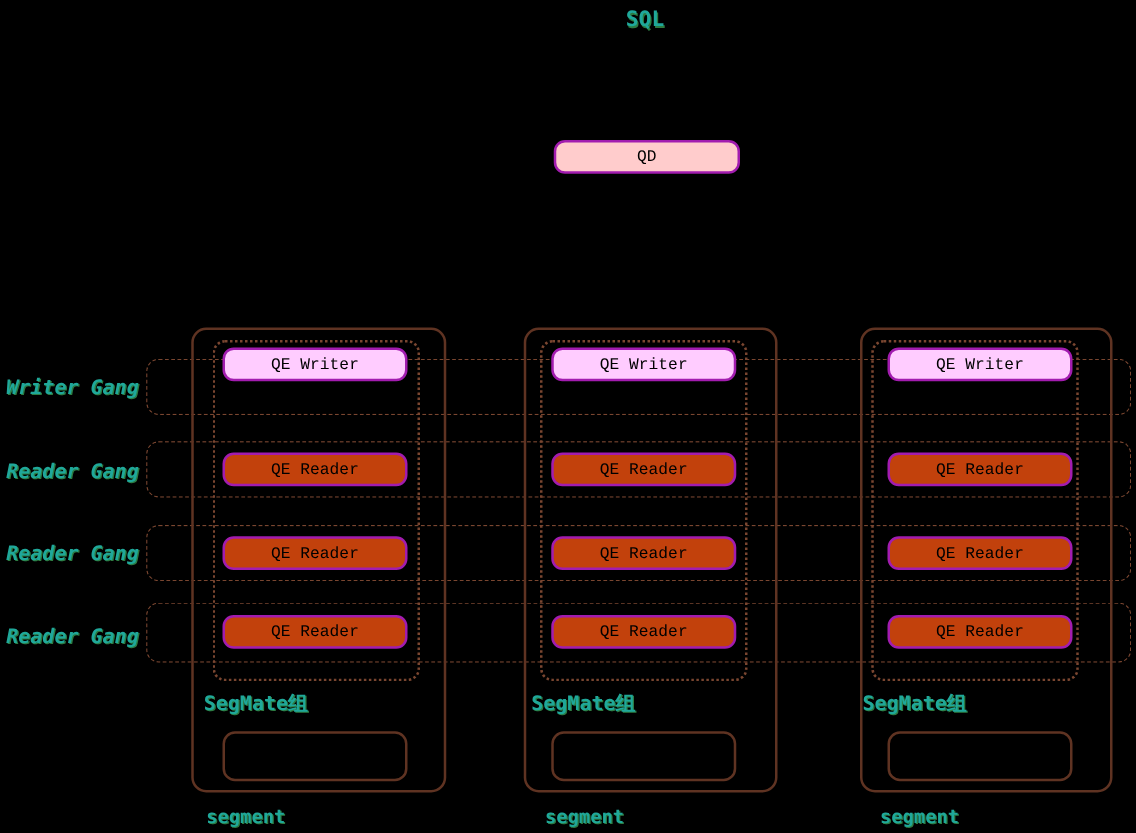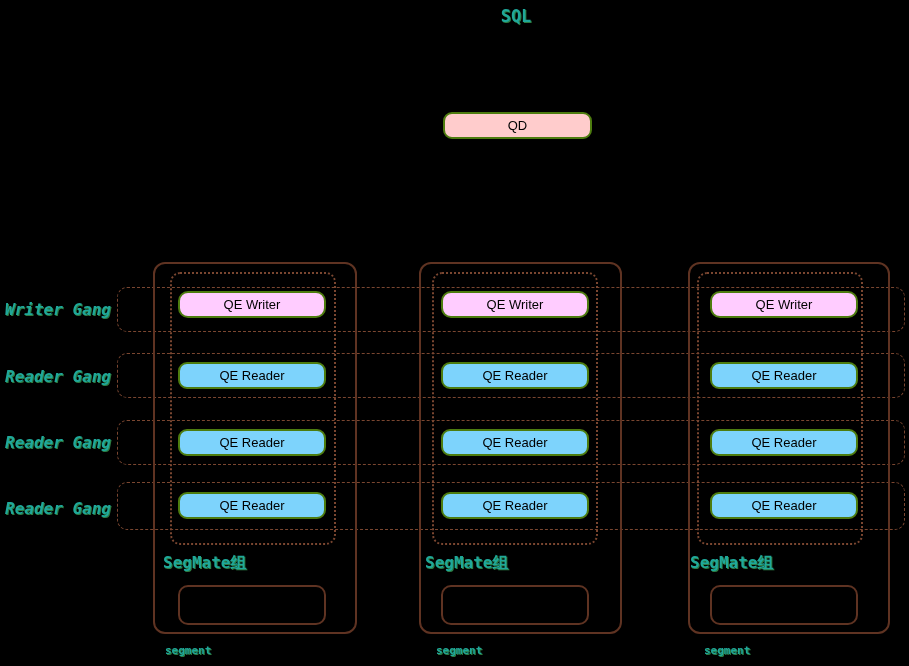--- a/index.html
+++ b/index.html
@@ -15,30 +15,31 @@
     font-family:"DejaVu Sans Mono",monospace;
     font-weight:bold;
     font-size:16px;
     color:#1fa89a;
     text-shadow:1px 1px 0 rgba(80,225,120,0.55);
     white-space:nowrap;
   }
   .node-box{
     position:absolute;
     height:27px;
-    border:2px solid #4d7c0f;
+    border:2px solid #a21caf;
     border-radius:9px;
     display:flex;align-items:center;justify-content:center;
     font-size:13px;color:#000;
     box-sizing:border-box;
+    font-family:Liberation Mono, monospace;
   }
   .qd{left:443px;top:112px;width:149px;background:#ffcccc;}
   .qe{width:148px;}
   .qe.writer{background:#ffccff;}
-  .qe.reader{background:#7dd3fc;}
+  .qe.reader{background:#c2410c;}
   .gang-band{
     position:absolute;
     left:117px;width:788px;
     border:1px dashed #7a4630;
     border-radius:10px;
     box-sizing:border-box;
   }
   .col-outer{
     position:absolute;
     top:262px;height:372px;
@@ -65,35 +66,35 @@
   
   .c1-outer{left:153px;width:204px;}
   .c2-outer{left:419px;width:203px;}
   .c3-outer{left:688px;width:202px;}
   .c1-dotted{left:170px;width:166px;}
   .c2-dotted{left:432px;width:166px;}
   .c3-dotted{left:697px;width:166px;}
   .c1-box{left:178px;}
   .c2-box{left:441px;}
   .c3-box{left:710px;}
-  .r0{top:291px;border-radius:10px;}
+  .r0{top:278px;}
   .r1{top:362px;}
   .r2{top:429px;}
   .r3{top:492px;}
   .band-r0{top:287px;height:45px;}
   .band-r1{top:353px;height:45px;}
   .band-r2{top:420px;height:45px;}
   .band-r3{top:482px;height:48px;}
   .gang-label{left:5px;width:110px;font-style:italic;}
   .gl-r0{top:300px;}
   .gl-r1{top:367px;}
   .gl-r2{top:433px;}
   .gl-r3{top:499px;}
   .segmate-label{top:553px;width:166px;}
-  .segment-label{top:644px;width:148px;font-size:11px;}
+  .segment-label{top:644px;width:148px;font-size:15px;}
   .sm-c1{left:163px;}
   .sm-c2{left:425px;}
   .sm-c3{left:690px;}
   .sg-c1{left:165px;}
   .sg-c2{left:436px;}
   .sg-c3{left:704px;}
   .sql-title{left:476px;top:6px;width:80px;font-size:17px;text-align:center;}
 </style>
 </head>
 <body>

